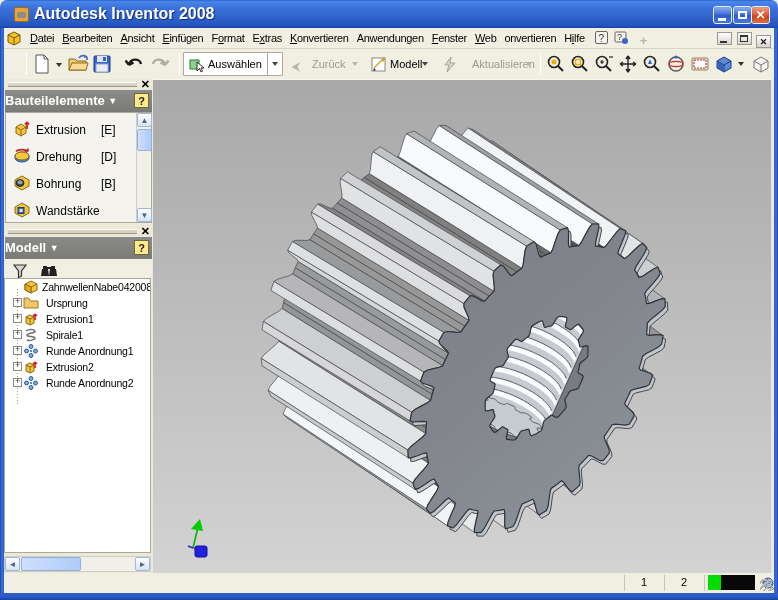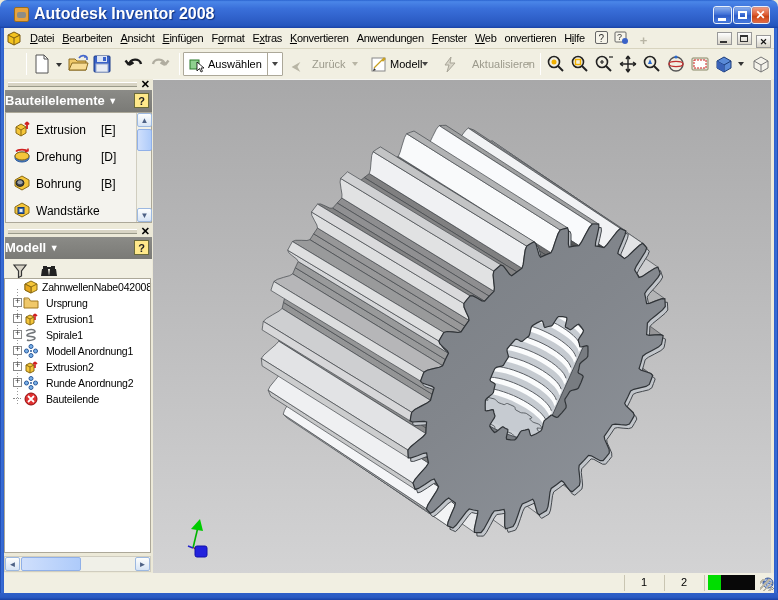--- a/index.html
+++ b/index.html
@@ -339,49 +339,41 @@
         </div>
 <div class="trow">
           <span class="pbox">+</span>
           <span style="position:absolute;left:18px;top:0px;"><svg width="16" height="16" viewBox="0 0 16 16">
               <circle cx="8" cy="3.5" r="2" fill="#7ab0e8" stroke="#2a5a9a"></circle>
               <circle cx="12.5" cy="8" r="2" fill="#7ab0e8" stroke="#2a5a9a"></circle>
               <circle cx="8" cy="12.5" r="2" fill="#7ab0e8" stroke="#2a5a9a"></circle>
               <circle cx="3.5" cy="8" r="2" fill="#7ab0e8" stroke="#2a5a9a"></circle>
               <circle cx="8" cy="8" r="1" fill="#2a5a9a"></circle>
             </svg></span>
-          <span class="tx">Modell Anordnung1</span>
+          <span class="tx">Runde Anordnung1</span>
         </div>
 <div class="trow">
           <span class="pbox">+</span>
           <span style="position:absolute;left:18px;top:0px;"><svg width="16" height="16" viewBox="0 0 16 16">
               <path d="M3 6 L7 4 L11 6 L11 12 L7 14 L3 12 Z" fill="#f5c63a" stroke="#8a6a14"></path>
               <path d="M3 6 L7 8 L11 6 M7 8 L7 14" fill="none" stroke="#8a6a14"></path>
               <path d="M12 9 L12 3 M12 3 L10 5 M12 3 L14 5" stroke="#d02020" stroke-width="1.6" fill="none"></path>
             </svg></span>
           <span class="tx">Extrusion2</span>
         </div>
 <div class="trow">
           <span class="pbox">+</span>
           <span style="position:absolute;left:18px;top:0px;"><svg width="16" height="16" viewBox="0 0 16 16">
               <circle cx="8" cy="3.5" r="2" fill="#7ab0e8" stroke="#2a5a9a"></circle>
               <circle cx="12.5" cy="8" r="2" fill="#7ab0e8" stroke="#2a5a9a"></circle>
               <circle cx="8" cy="12.5" r="2" fill="#7ab0e8" stroke="#2a5a9a"></circle>
               <circle cx="3.5" cy="8" r="2" fill="#7ab0e8" stroke="#2a5a9a"></circle>
               <circle cx="8" cy="8" r="1" fill="#2a5a9a"></circle>
             </svg></span>
           <span class="tx">Runde Anordnung2</span>
-        </div>
-<div class="trow">
-          <span style="position:absolute;left:8px;top:7px;width:8px;border-top:1px dotted #888;"></span>
-          <span style="position:absolute;left:18px;top:0px;"><svg width="16" height="16" viewBox="0 0 16 16">
-              <circle cx="8" cy="8" r="6" fill="#e03030" stroke="#901010"></circle>
-              <path d="M5 5 L11 11 M11 5 L5 11" stroke="#fff" stroke-width="1.8"></path>
-            </svg></span>
-          <span class="tx">Bauteilende</span>
         </div>
 </div>
   <div class="hscroll">
         <div class="sbtn" style="left:0;top:0;">◄</div>
         <div class="sbtn" style="left:auto;right:0;top:0;">►</div>
         <div class="sthumb" style="left:16px;top:0;width:60px;height:14px;"></div>
       </div>
  </div>
  <div id="canvas">
    <div id="gear"><svg xmlns="http://www.w3.org/2000/svg" width="618" height="494" viewBox="153 79 618 494">

